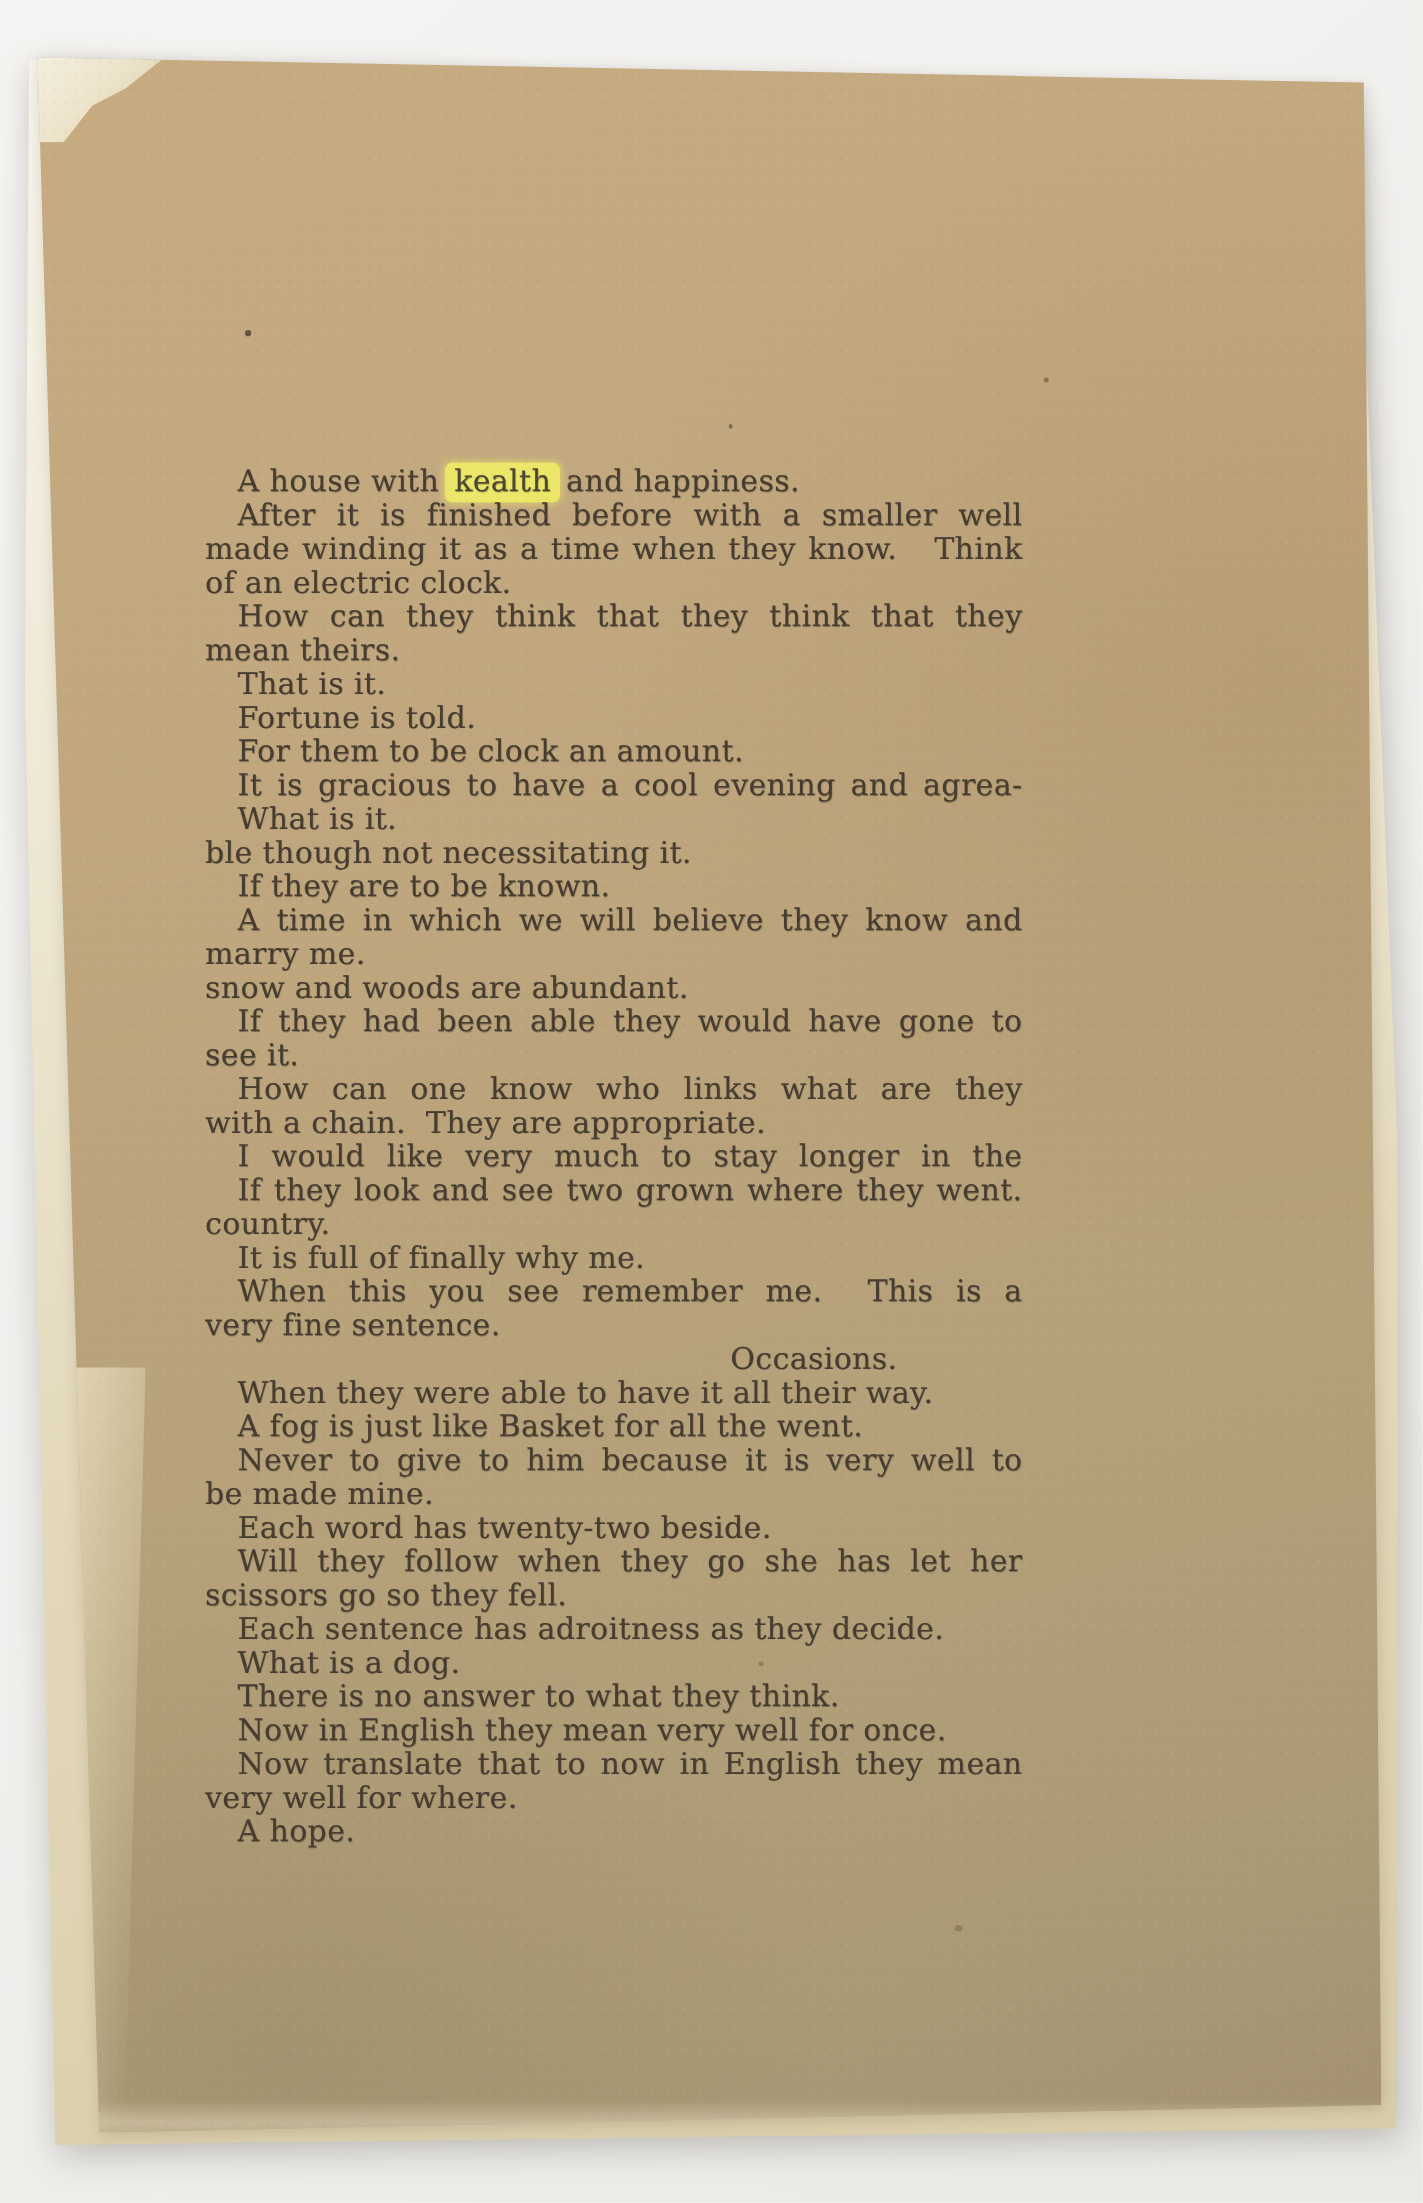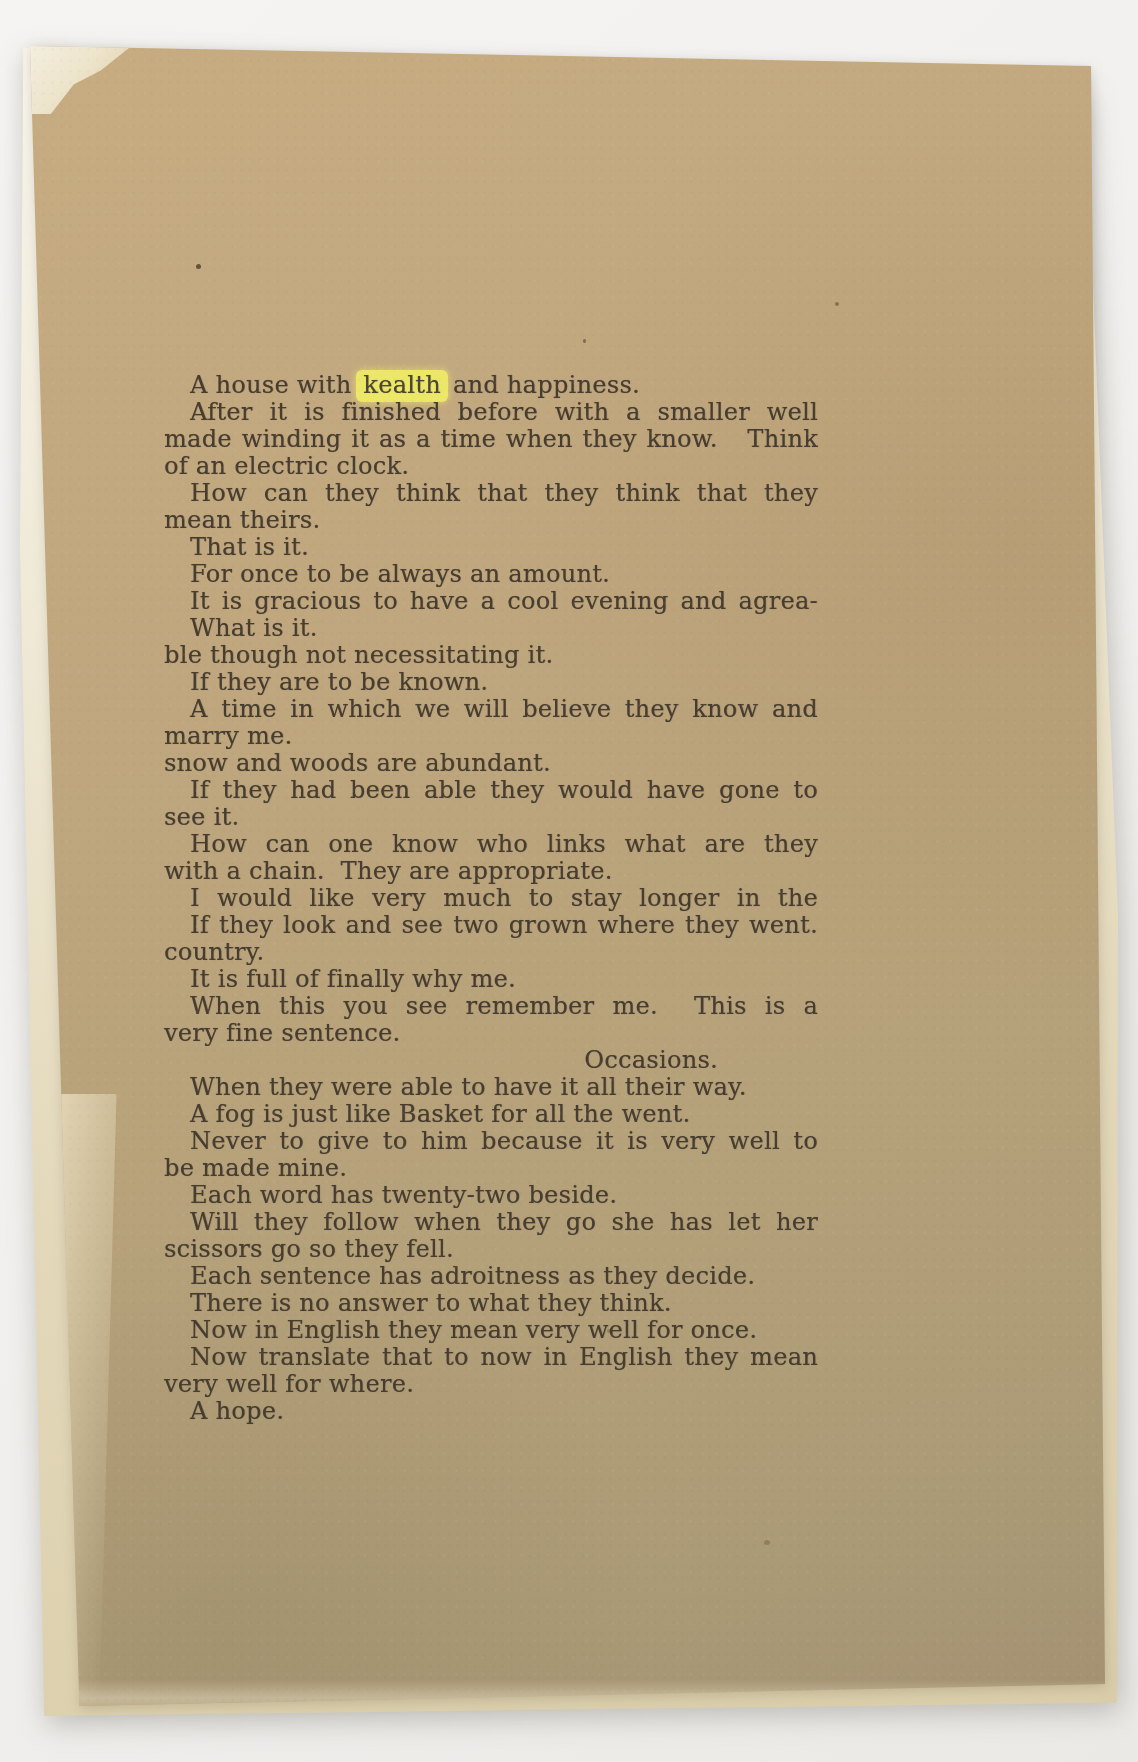--- a/index.html
+++ b/index.html
@@ -99,21 +99,22 @@
       <div class="speck s6"></div>
 
       <div class="text-block">
           <div class="ln ind">A house with <span class="hl">kealth</span> and happiness.</div>
           <div class="ln ind jst">After it is finished before with a smaller well</div>
           <div class="ln jst">made winding it as a time when they know.&nbsp;&nbsp; Think</div>
           <div class="ln">of an electric clock.</div>
           <div class="ln ind jst">How can they think that they think that they</div>
           <div class="ln">mean theirs.</div>
           <div class="ln ind">That is it.</div>
-          <div class="ln ind">For once to be always an amount.</div>
+          <div class="ln ind">Fortune is told.</div>
+          <div class="ln ind">For them to be clock an amount.</div>
           <div class="ln ind jst">It is gracious to have a cool evening and agrea-</div>
           <div class="ln ind">What is it.</div>
           <div class="ln">ble though not necessitating it.</div>
           <div class="ln ind">If they are to be known.</div>
           <div class="ln ind jst">A time in which we will believe they know and</div>
           <div class="ln">marry me.</div>
           <div class="ln">snow and woods are abundant.</div>
           <div class="ln ind jst">If they had been able they would have gone to</div>
           <div class="ln">see it.</div>
           <div class="ln ind jst">How can one know who links what are they</div>
@@ -126,20 +127,21 @@
           <div class="ln">very fine sentence.</div>
           <div class="ln ctr">Occasions.</div>
           <div class="ln ind">When they were able to have it all their way.</div>
           <div class="ln ind">A fog is just like Basket for all the went.</div>
           <div class="ln ind jst">Never to give to him because it is very well to</div>
           <div class="ln">be made mine.</div>
           <div class="ln ind">Each word has twenty-two beside.</div>
           <div class="ln ind jst">Will they follow when they go she has let her</div>
           <div class="ln">scissors go so they fell.</div>
           <div class="ln ind">Each sentence has adroitness as they decide.</div>
+          <div class="ln ind">What is a dog.</div>
           <div class="ln ind">There is no answer to what they think.</div>
           <div class="ln ind">Now in English they mean very well for once.</div>
           <div class="ln ind jst">Now translate that to now in English they mean</div>
           <div class="ln">very well for where.</div>
           <div class="ln ind">A hope.</div>
         </div>
 
       <div class="grain"></div>
     </div>
   </div>

